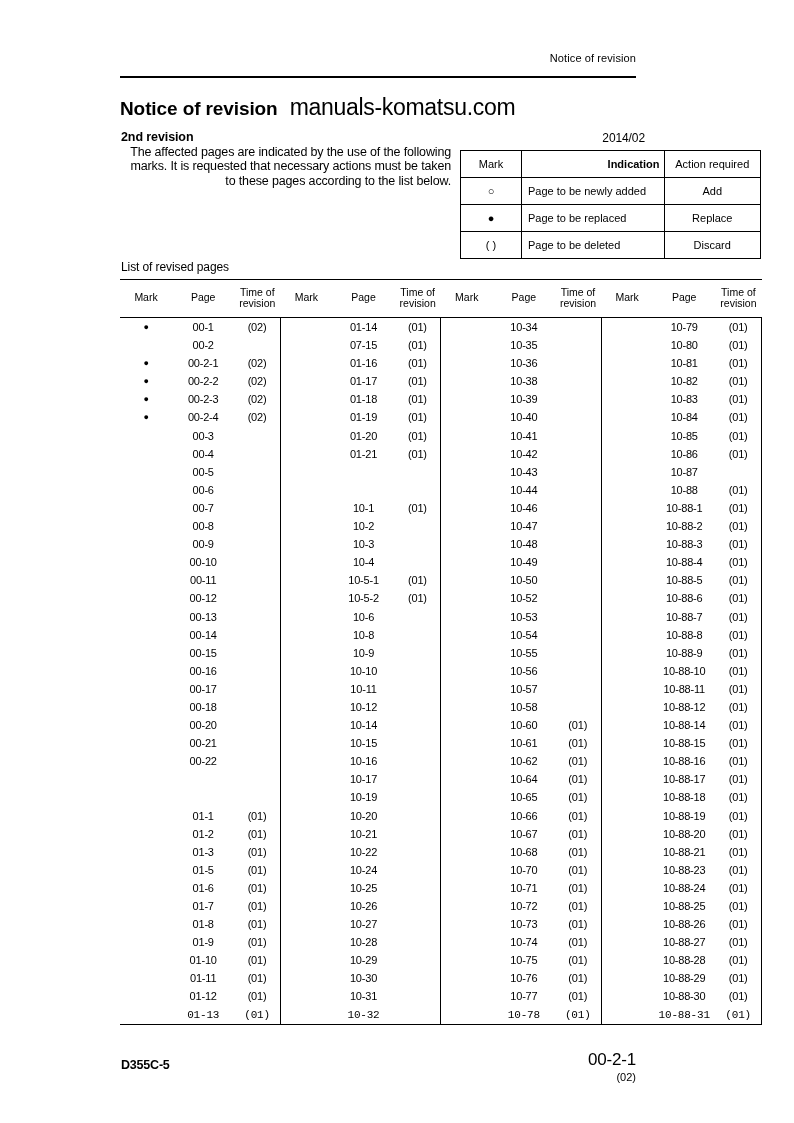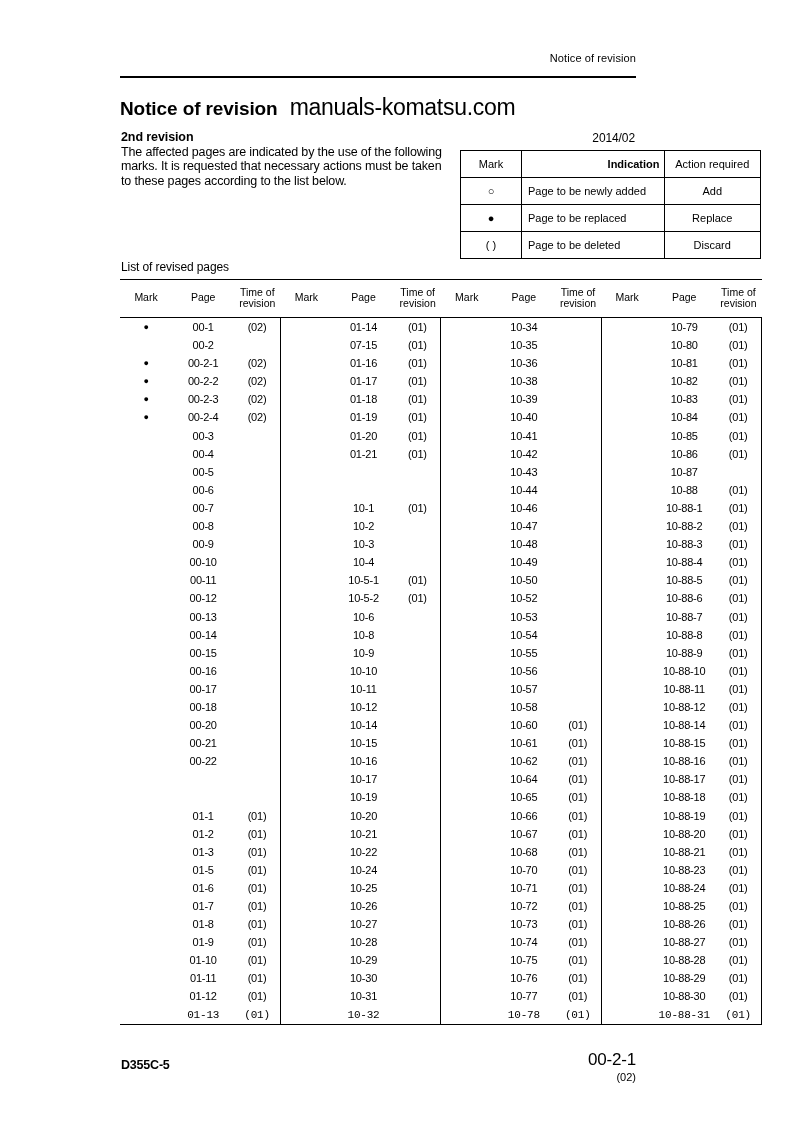--- a/index.html
+++ b/index.html
@@ -70,26 +70,27 @@
     font-size: 12.5px;
     font-weight: bold;
     margin: 0 0 1px 0;
     letter-spacing: -0.1px;
   }
   .intro-body {
     font-size: 12.5px;
     line-height: 14.4px;
     margin: 0;
     letter-spacing: -0.15px;
+    text-align: right;
   }
 
   
   .rev-date {
     position: absolute;
-    right: 65px;
+    right: 55px;
     top: 131px;
     font-size: 12px;
     letter-spacing: -0.1px;
   }
 
   
   .legend {
     position: absolute;
     left: 428px;
     top: 150px;

